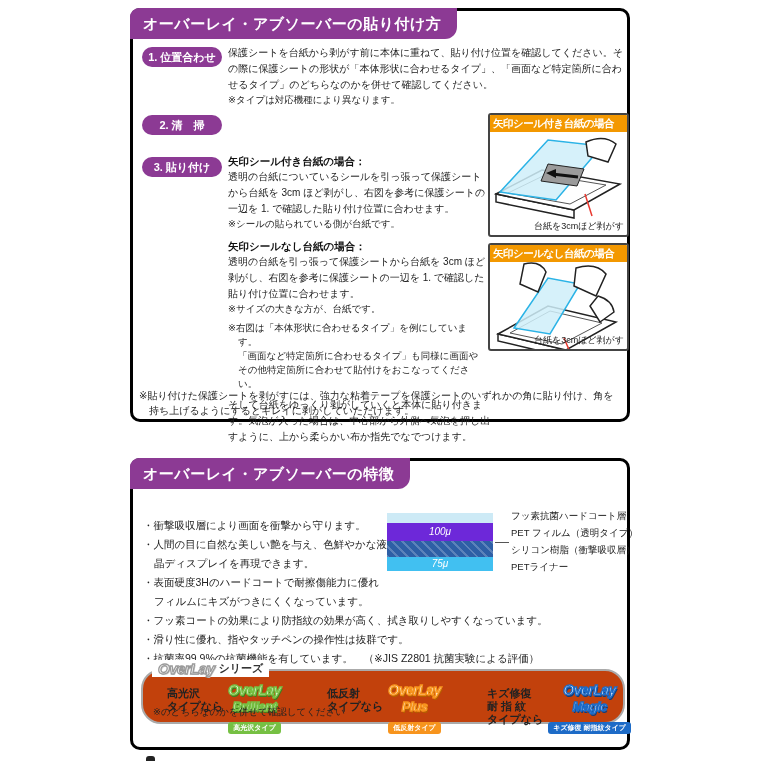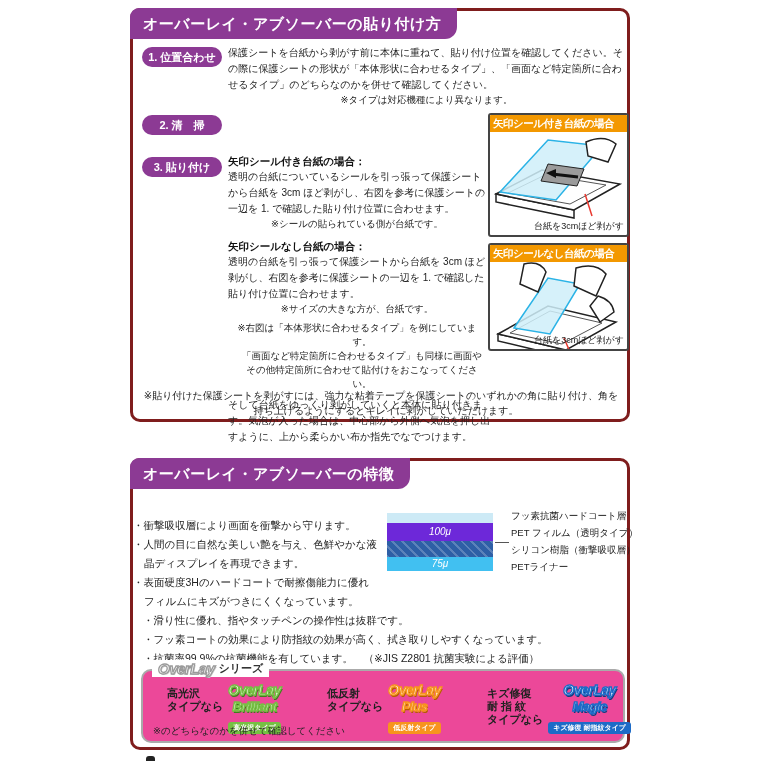--- a/index.html
+++ b/index.html
@@ -4,38 +4,38 @@
 <style>
   * { margin:0; padding:0; box-sizing:border-box; }
   html,body { background:#ffffff; }
   body {
     width:761px; height:761px; position:relative; overflow:hidden;
     font-family:"Liberation Sans","DejaVu Sans",sans-serif;
     color:#222;
   }
   .panel {
     position:absolute; left:130px; width:500px;
-    border:3px solid #7f1d1d; border-radius:10px; background:#fff;
+    border:3px solid #000000; border-radius:10px; background:#fff;
   }
   #attach-panel { top:8px; height:414px; }
   #features-panel { top:458px; height:292px; }
   .panel-title {
     position:absolute; left:-3px; top:-3px; height:31px;
     background:#8c3a94; color:#fff; font-weight:bold; font-size:15px;
     line-height:31px; padding:0 16px 0 13px;
     border-radius:9px 0 12px 0; letter-spacing:0.5px; white-space:nowrap;
   }
   .badge {
     position:absolute; left:9px; width:80px; height:20px;
     background:#8c3a94; color:#fff; font-size:11px; font-weight:bold;
     border-radius:11px; text-align:center; line-height:20px; white-space:nowrap;
   }
   .body-text { font-size:10px; line-height:16px; color:#222; }
   .note-text { font-size:9.5px; line-height:14px; color:#222;
-               padding-left:10px; text-indent:-10px;text-align:center; }
+               padding-left:10px; text-indent:-10px; }
   .bold-head { font-size:10.5px; font-weight:bold; line-height:16px; color:#111; }
   .txtcol { position:absolute; }
 
   
   .diagram {
     position:absolute; left:355px; width:141px;
     border:2px solid #444; border-radius:3px; background:#fff; overflow:hidden;
   }
   #diagram-1 { top:102px; height:124px; }
   #diagram-2 { top:232px; height:108px; }
@@ -62,22 +62,22 @@
       repeating-linear-gradient(45deg, rgba(255,255,255,0.22) 0 2px, rgba(0,0,0,0) 2px 7px),
       #2e5fa6; }
   .layer-liner { height:14px; line-height:14px; background:#41c0f1; }
   .layer-labels { position:absolute; left:124px; top:-4px; width:120px; }
   .layer-label { font-size:9.5px; line-height:17px; color:#222; white-space:nowrap; }
   .leader { position:absolute; left:108px; top:31px; width:14px; height:0;
             border-top:1px solid #555; }
 
   
   .series-box {
-    position:absolute; left:8px; top:208px; width:484px; height:74px;
-    border:2px solid #aaa; border-radius:10px; background:#ec4899;
+    position:absolute; left:8px; top:208px; width:484px; height:55px;
+    border:2px solid #aaa; border-radius:20px; background:#c2410c;
   }
   .series-header {
     position:absolute; left:9px; top:-11px; background:#fff; padding:0 6px;
     display:flex; align-items:center; gap:4px;
   }
   .overlay-logo-gray {
     font-size:15px; font-weight:900; font-style:italic; color:#fff;
     -webkit-text-stroke:1.3px #9a9a9a;
     text-shadow:1px 1px 0 #cccccc; letter-spacing:-0.5px;
   }
@@ -164,28 +164,28 @@
     </svg>
     <div class="diagram-caption">台紙を3cmほど剥がす</div>
   </div>
 
   <div class="note-text" style="position:absolute; left:6px; top:377px; width:484px; font-size:10px; line-height:15px;">※貼り付けた保護シートを剥がすには、強力な粘着テープを保護シートのいずれかの角に貼り付け、角を持ち上げるようにするとキレイに剥がしていただけます。</div>
 </div>
 
 <div class="panel" id="features-panel">
   <div class="panel-title">オーバーレイ・アブソーバーの特徴</div>
 
-  <div class="feature-group" style="left:0; top:55px; width:246px;">
+  <div class="feature-group" style="left:10px; top:55px; width:246px;">
     <div class="feature-item">・衝撃吸収層により画面を衝撃から守ります。</div>
     <div class="feature-item">・人間の目に自然な美しい艶を与え、色鮮やかな液晶ディスプレイを再現できます。</div>
     <div class="feature-item">・表面硬度3Hのハードコートで耐擦傷能力に優れフィルムにキズがつきにくくなっています。</div>
   </div>
   <div class="feature-group" style="left:10px; top:150px; width:470px;">
+    <div class="feature-item">・フッ素コートの効果により防指紋の効果が高く、拭き取りしやすくなっています。</div>
     <div class="feature-item">・滑り性に優れ、指やタッチペンの操作性は抜群です。</div>
-    <div class="feature-item">・フッ素コートの効果により防指紋の効果が高く、拭き取りしやすくなっています。</div>
     <div class="feature-item">・抗菌率99.9%の抗菌機能を有しています。　（※JIS Z2801 抗菌実験による評価）</div>
   </div>
 
   <div class="layer-diagram">
     <div class="layer-stack">
       <div class="layer layer-hardcoat"></div>
       <div class="layer layer-pet">100μ</div>
       <div class="layer layer-silicone"></div>
       <div class="layer layer-liner">75μ</div>
     </div>

